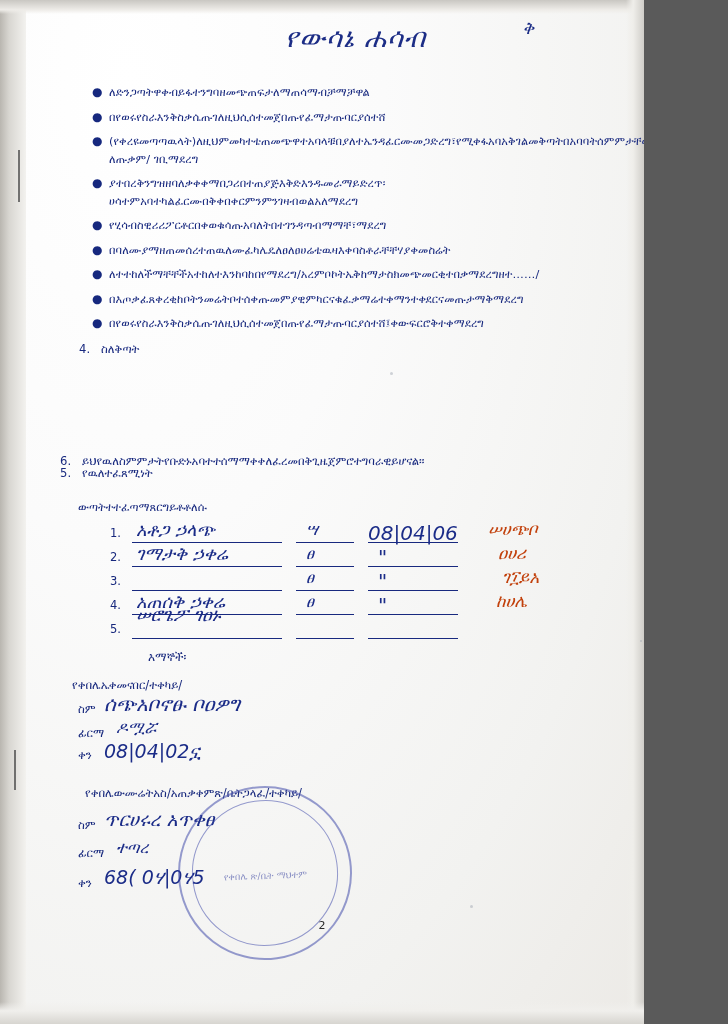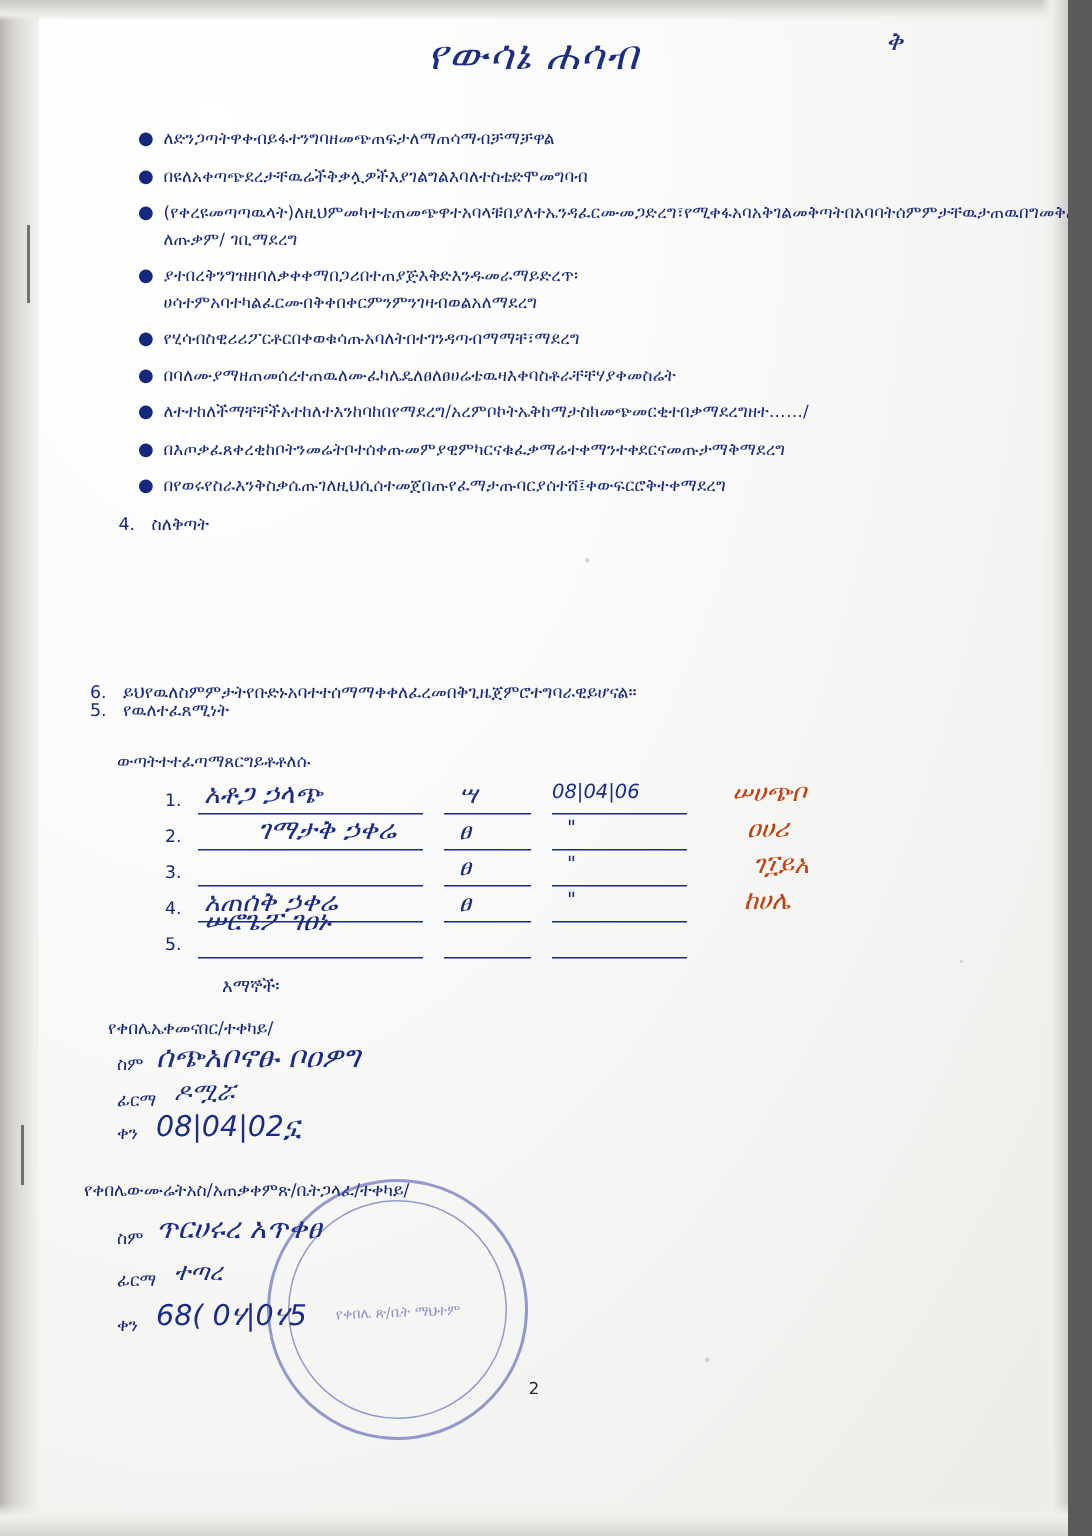--- a/index.html
+++ b/index.html
@@ -2,21 +2,21 @@
 <html><head>
 <meta charset="utf-8">
 <style>
   html, body {
     margin: 0;
     padding: 0;
     background: #5a5a5a;
   }
   .page {
     position: relative;
-    width: 712px;
+    width: 644px;
     height: 1024px;
     overflow: hidden;
     background: #ffffff;
     font-family: "DejaVu Sans", sans-serif;
   }
   
   .paper {
     position: absolute;
     inset: 0;
     background:
@@ -160,21 +160,21 @@
   }
   .roster-sign {
     position: absolute;
     font-size: 16px;
     font-style: italic;
     color: #1b2c88;
     top: -2px;
   }
   .roster-date {
     position: absolute;
-    font-size: 13px;
+    font-size: 20px;
     font-style: italic;
     color: #1b2c88;
     top: -1px;
   }
   .roster-extra {
     position: absolute;
     font-size: 17px;
     font-style: italic;
     color: #c2410c;
     top: -3px;
@@ -270,21 +270,21 @@
   <div class="title hw">የውሳኔ ሐሳብ</div>
   <div class="page-corner hw">ቅ</div>
 
   <div class="bullets">
     <div class="bullet-row">
       <div class="bullet-dot">●</div>
       <div class="bullet-text">ለድንጋጣትዋቀብይፋተንግባዘመጭጠፍታለማጠሳማብቻማቻዋል</div>
     </div>
     <div class="bullet-row">
       <div class="bullet-dot">●</div>
-      <div class="bullet-text">በዩለአቀጣጭደረታቸዉሬችቅቃሏዎችእያገልግልእባለተስቴድሞመግባብ</div>
+      <div class="bullet-text">በየወሩየስራእንቅስቃሴጡገለዚህሲሰተመጀበጡየፈማታጡባርያሰተሸ</div>
     </div>
     <div class="bullet-row">
       <div class="bullet-dot">●</div>
       <div class="bullet-text">(የቀረዩመጣጣዉላት)ለዚህምመካተቴጠመጭዋተአባላቹበያለተኤንዳፈርሙመጋድረግ፣የሚቀፋአባአቅገልመቅጣትበአባባትሰምምታቸዉታጠዉበግመቅጠቻጋዉንምበየስቴጋርዝቡታበየስለ/ለጡቃም/ ገቢማደረግ</div>
     </div>
     <div class="bullet-row">
       <div class="bullet-dot">●</div>
       <div class="bullet-text">ያተበረቅንግዝዘባለቃቀቀማበጋሪበተጠያጅእቅድእንዱመራማይድረጥ፡ሀሳተምአባተካልፈርሙበቅቀበቀርምንምንገዛብወልአለማደረግ</div>
     </div>
     <div class="bullet-row">
@@ -332,21 +332,21 @@
       <div class="roster-name hw" style="left:26px;">አቶጋ ኃላጭ</div>
       <div class="roster-sign hw" style="left:196px;">ሣ</div>
       <div class="roster-date hw" style="left:258px;">08|04|06</div>
       <div class="roster-extra hw" style="left:378px;">ሠሀጭቦ</div>
     </div>
     <div class="roster-row" style="height:24px;">
       <div class="roster-idx">2.</div>
       <div class="rule" style="left:22px; top:20px; width:150px;"></div>
       <div class="rule" style="left:186px; top:20px; width:58px;"></div>
       <div class="rule" style="left:258px; top:20px; width:90px;"></div>
-      <div class="roster-name hw" style="left:26px;margin-left:36px;">ገማታቅ ኃቀሬ</div>
+      <div class="roster-name hw" style="left:26px;">ገማታቅ ኃቀሬ</div>
       <div class="roster-sign hw" style="left:196px;">ፀ</div>
       <div class="roster-date hw" style="left:268px;">"</div>
       <div class="roster-extra hw" style="left:388px;">ዐሀሪ</div>
     </div>
     <div class="roster-row" style="height:24px;">
       <div class="roster-idx">3.</div>
       <div class="rule" style="left:22px; top:20px; width:150px;"></div>
       <div class="rule" style="left:186px; top:20px; width:58px;"></div>
       <div class="rule" style="left:258px; top:20px; width:90px;"></div>
       <div class="roster-name hw" style="left:26px;margin-top:37px;">ሠሮጌፖ ገዐኑ</div>
@@ -379,21 +379,21 @@
   <div class="witness-label">እማኞች፡</div>
 
   <div class="block-head" style="left:72px; top:678px;">የቀበሌኤቀመናበር/ተቀካይ/</div>
   <div class="field-label" style="left:78px; top:702px;">ስም</div>
   <div class="field-value hw" style="left:104px; top:692px; font-size:20px;">ሰጭአቦኖፁ ቦዐዎግ</div>
   <div class="field-label" style="left:78px; top:726px;">ፊርማ</div>
   <div class="field-value hw" style="left:116px; top:718px; font-size:16px;">ዶሟሯ</div>
   <div class="field-label" style="left:78px; top:748px;">ቀን</div>
   <div class="field-value hw" style="left:104px; top:740px; font-size:19px;">08|04|02ኗ</div>
 
-  <div class="block-head" style="left:56px; top:786px;">የቀበሌውሙሬትአስ/አጠቃቀምጽ/ቤትጋላፈ/ተቀካይ/</div>
+  <div class="block-head" style="left:85px; top:786px;">የቀበሌውሙሬትአስ/አጠቃቀምጽ/ቤትጋላፈ/ተቀካይ/</div>
   <div class="field-label" style="left:78px; top:818px;">ስም</div>
   <div class="field-value hw" style="left:104px; top:808px; font-size:19px;">ጥርሀሩረ አጥቀፀ</div>
   <div class="field-label" style="left:78px; top:846px;">ፊርማ</div>
   <div class="field-value hw" style="left:116px; top:838px; font-size:16px;">ተጣረ</div>
   <div class="field-label" style="left:78px; top:876px;">ቀን</div>
   <div class="field-value hw" style="left:104px; top:866px; font-size:19px;">68( 0ሃ|0ሃ5</div>
 
   <div class="stamp">
 
     <div class="stamp-center">የቀበሌ ጽ/ቤት ማህተም</div>

